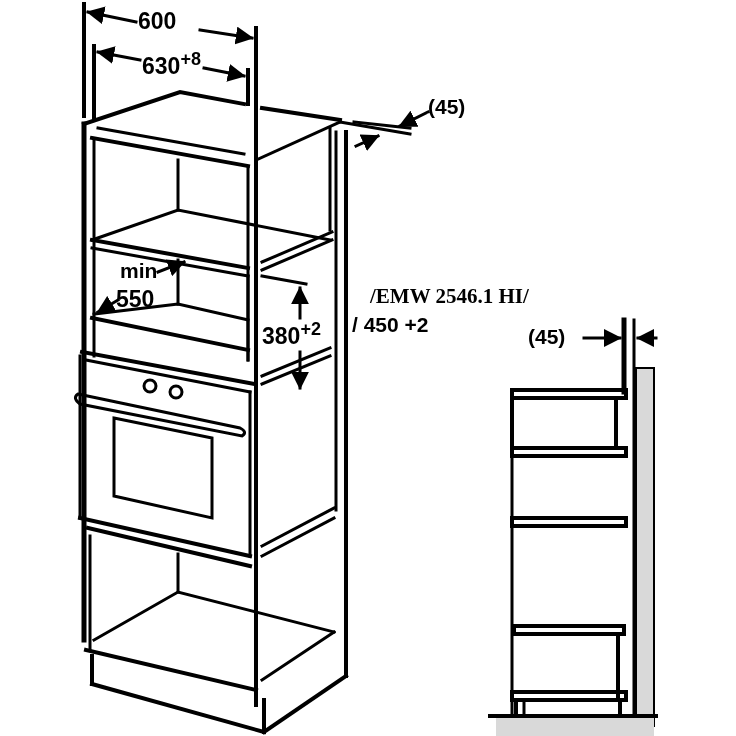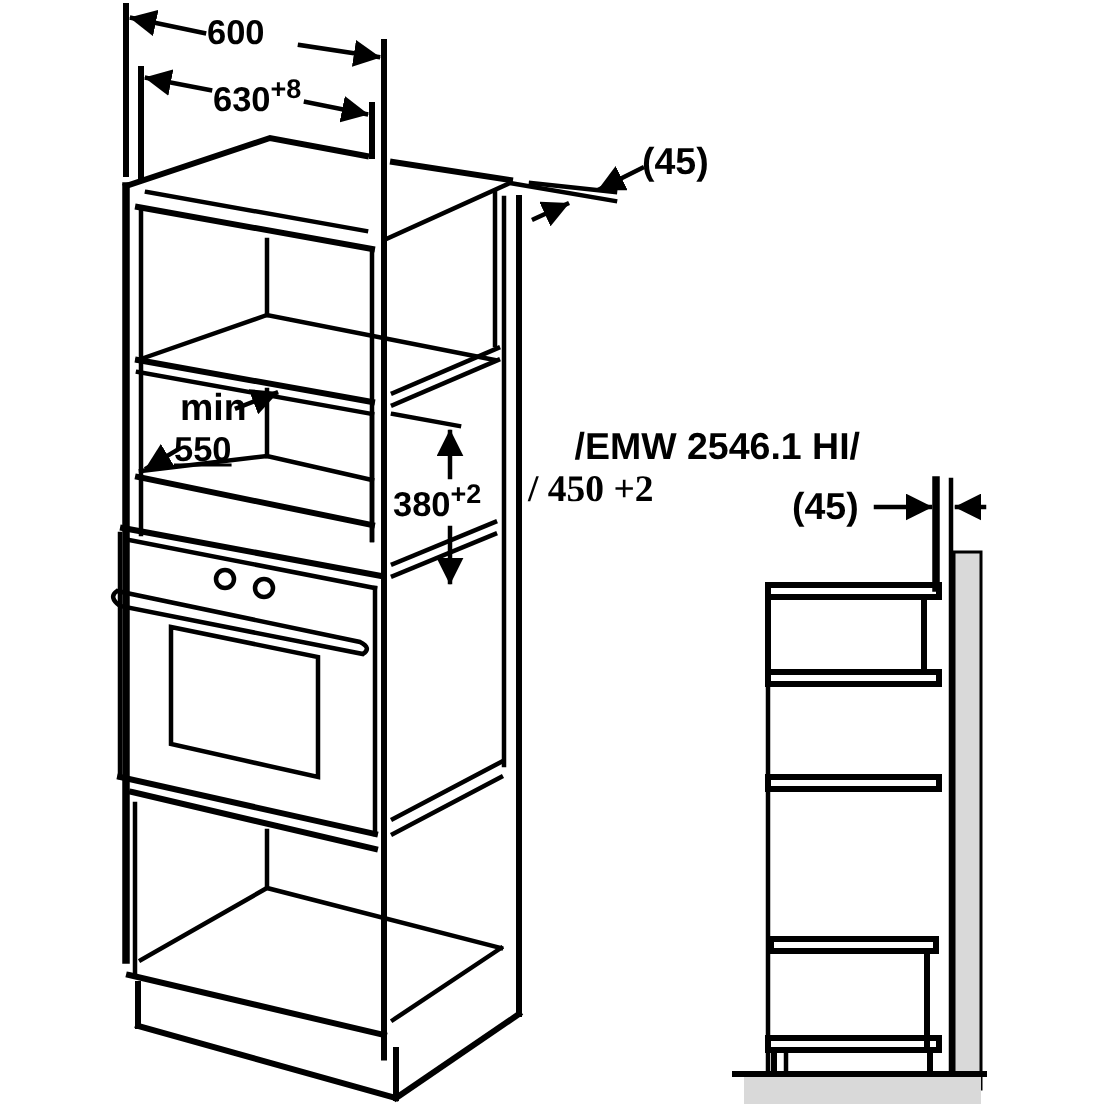--- a/index.html
+++ b/index.html
@@ -11,21 +11,21 @@
   .w4 { stroke-width: 5; }
   .lbl {
     position: absolute;
     font-family: "Liberation Sans", sans-serif;
     font-weight: bold;
     color: #000;
     white-space: nowrap;
     line-height: 1;
   }
   .big { font-size: 23px; }
-  .mid { font-size: 25px; }
+  .mid { font-size: 21px; }
   .sup { font-size: 18px; vertical-align: 9px; }
 </style>
 </head>
 <body>
 
 <div>
 
   <svg id="diagram" viewBox="0 0 736 736" xmlns="http://www.w3.org/2000/svg">
     <defs>
       <marker id="ah" viewBox="0 0 10 10" refX="9" refY="5" markerWidth="6" markerHeight="6" orient="auto-start-reverse">
@@ -149,23 +149,23 @@
 
   <div class="lbl big" style="left:138px; top:10px;">600</div>
 
   <div class="lbl big" style="left:142px; top:50px;">
     <span>630</span><span class="sup">+8</span>
   </div>
 
   <div class="lbl mid" style="left:428px; top:96px;">(45)</div>
 
   <div class="lbl mid" style="left:120px; top:260px;">min</div>
-  <div class="lbl big" style="left:116px; top:288px;text-decoration:underline;">550</div>
+  <div class="lbl big" style="left:116px; top:288px;">550</div>
 
-  <div class="lbl mid" style="left:383px; top:286px;">/EMW 2546.1 HI/</div>
+  <div class="lbl mid" style="left:370px; top:286px;font-family:Liberation Serif, serif;">/EMW 2546.1 HI/</div>
 
   <div class="lbl big" style="left:262px; top:320px;text-align:center;">
     <span>380</span><span class="sup">+2</span>
   </div>
-  <div class="lbl mid" style="left:352px; top:314px;font-family:Liberation Serif, serif;">/ 450 +2</div>
+  <div class="lbl mid" style="left:352px; top:314px;">/ 450 +2</div>
 
   <div class="lbl mid" style="left:528px; top:326px;">(45)</div>
 </div>
 
 </body></html>

